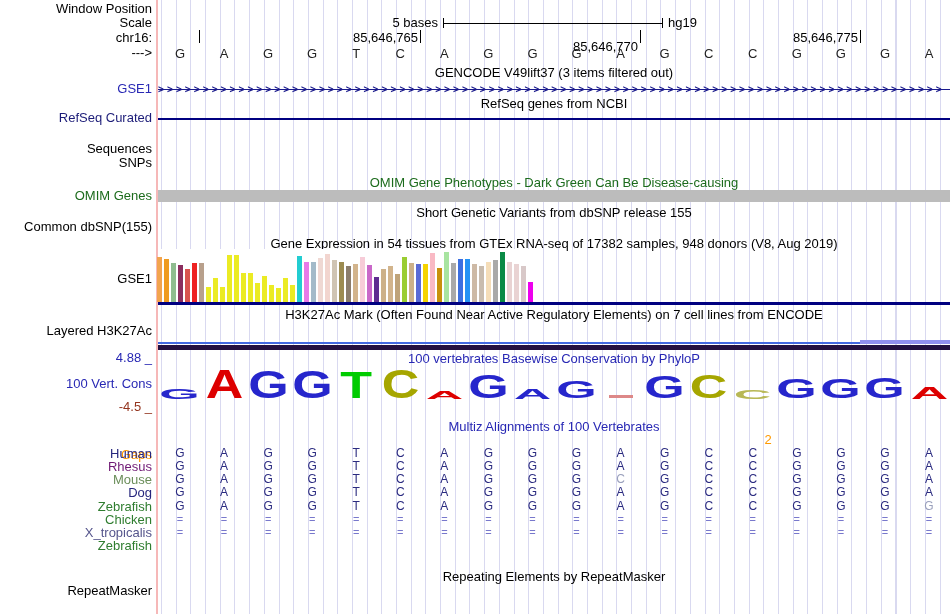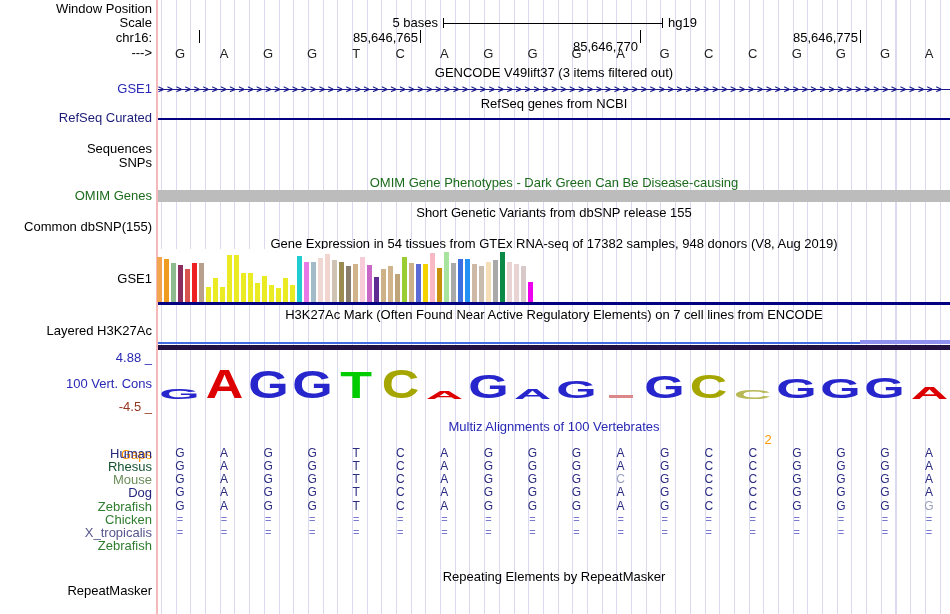--- a/index.html
+++ b/index.html
@@ -168,20 +168,21 @@
     </div>
   <div class="hline" id="gtex-baseline" style="top: 302px; height: 3px; background: rgb(0, 0, 128);"></div>
 
   <div class="ctitle" style="top:308px">H3K27Ac Mark (Often Found Near Active Regulatory Elements) on 7 cell lines from ENCODE</div>
   <div class="lbl r" style="top:324px">Layered H3K27Ac</div>
   <div class="hline" id="h3k-line" style="top: 342px; height: 2px; background: rgb(65, 105, 225);"></div>
   <div id="h3k-peak" style="position: absolute; left: 860px; top: 340px; width: 90px; height: 4px; background: rgb(144, 144, 238);"></div>
   <div class="hline" id="h3k-base" style="top: 345px; height: 5px; background: rgb(34, 16, 64);"></div>
 
   <div class="lbl r blue" style="top:351px">4.88 _</div>
+  <div class="ctitle blue" style="top:352px">100 vertebrates Basewise Conservation by PhyloP</div>
   <div class="lbl r blue" style="top:377px">100 Vert. Cons</div>
   <div class="lbl r maroon" style="top:400px">-4.5 _</div>
   <div id="cons-logo">
       <div class="logo-cell" style="left: 158px; top: 365px;">
         <span style="color: rgb(38, 38, 204); transform: scale(1.3, 0.36);">G</span>
       </div>
       <div class="logo-cell" style="left: 202.06px; top: 365px;">
         <span style="color: rgb(221, 0, 0); transform: scale(1.3, 1);">A</span>
       </div>
       <div class="logo-cell" style="left: 246.12px; top: 365px;">
@@ -250,21 +251,21 @@
       <div class="align-letter" style="left: 510.48px; top: 447px; font-size: 12px; color: rgb(43, 43, 128);">G</div>
       <div class="align-letter" style="left: 554.54px; top: 447px; font-size: 12px; color: rgb(43, 43, 128);">G</div>
       <div class="align-letter" style="left: 598.6px; top: 447px; font-size: 12px; color: rgb(43, 43, 128);">A</div>
       <div class="align-letter" style="left: 642.66px; top: 447px; font-size: 12px; color: rgb(43, 43, 128);">G</div>
       <div class="align-letter" style="left: 686.72px; top: 447px; font-size: 12px; color: rgb(43, 43, 128);">C</div>
       <div class="align-letter" style="left: 730.78px; top: 447px; font-size: 12px; color: rgb(43, 43, 128);">C</div>
       <div class="align-letter" style="left: 774.84px; top: 447px; font-size: 12px; color: rgb(43, 43, 128);">G</div>
       <div class="align-letter" style="left: 818.9px; top: 447px; font-size: 12px; color: rgb(43, 43, 128);">G</div>
       <div class="align-letter" style="left: 862.96px; top: 447px; font-size: 12px; color: rgb(43, 43, 128);">G</div>
       <div class="align-letter" style="left: 907.02px; top: 447px; font-size: 12px; color: rgb(43, 43, 128);">A</div>
-      <div class="lbl r" style="top: 460.15px; color: #14532d;">Rhesus</div>
+      <div class="lbl r" style="top: 460.15px; color: #701a75;">Rhesus</div>
       <div class="align-letter" style="left: 158px; top: 460.15px; font-size: 12px; color: rgb(43, 43, 128);">G</div>
       <div class="align-letter" style="left: 202.06px; top: 460.15px; font-size: 12px; color: rgb(43, 43, 128);">A</div>
       <div class="align-letter" style="left: 246.12px; top: 460.15px; font-size: 12px; color: rgb(43, 43, 128);">G</div>
       <div class="align-letter" style="left: 290.18px; top: 460.15px; font-size: 12px; color: rgb(43, 43, 128);">G</div>
       <div class="align-letter" style="left: 334.24px; top: 460.15px; font-size: 12px; color: rgb(43, 43, 128);">T</div>
       <div class="align-letter" style="left: 378.3px; top: 460.15px; font-size: 12px; color: rgb(43, 43, 128);">C</div>
       <div class="align-letter" style="left: 422.36px; top: 460.15px; font-size: 12px; color: rgb(43, 43, 128);">A</div>
       <div class="align-letter" style="left: 466.42px; top: 460.15px; font-size: 12px; color: rgb(43, 43, 128);">G</div>
       <div class="align-letter" style="left: 510.48px; top: 460.15px; font-size: 12px; color: rgb(43, 43, 128);">G</div>
       <div class="align-letter" style="left: 554.54px; top: 460.15px; font-size: 12px; color: rgb(43, 43, 128);">G</div>

